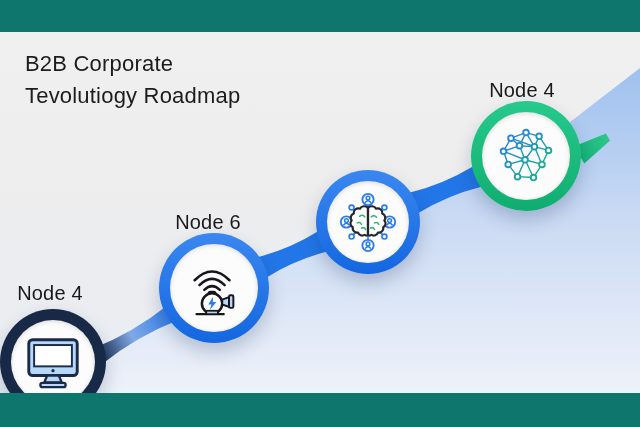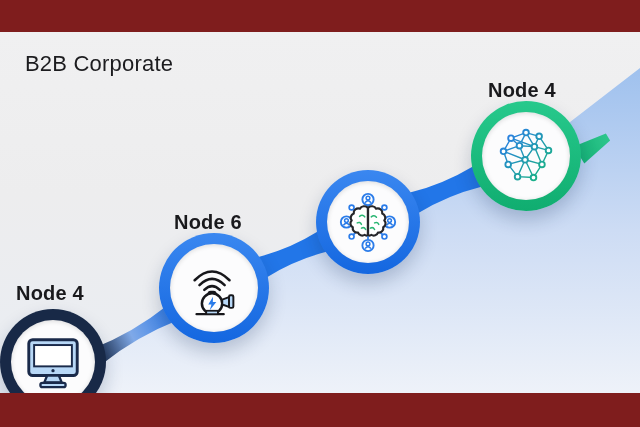--- a/index.html
+++ b/index.html
@@ -1,31 +1,31 @@
 <!DOCTYPE html>
 <html><head>
 <meta charset="utf-8">
 <style>
   html,body{margin:0;padding:0;background:#ffffff;}
   .canvas{
-    position:relative;width:640px;height:427px;background:#7f1d1d;overflow:hidden;
+    position:relative;width:640px;height:427px;background:#0f766e;overflow:hidden;
     font-family:"Liberation Sans", sans-serif;
   }
   .stage{
     position:absolute;left:0;top:32px;width:640px;height:361px;overflow:hidden;
     background:linear-gradient(180deg,#f0f0f1 0%,#ededee 45%,#e9edf3 100%);
   }
   .flow-svg{position:absolute;left:0;top:0;z-index:1;}
   .title{
     position:absolute;left:25px;top:16px;z-index:4;
     font-size:22px;line-height:32px;font-weight:500;color:#1c1c1f;letter-spacing:.2px;
   }
   .node-label{
     position:absolute;z-index:4;transform:translateX(-50%);
-    font-size:20px;font-weight:700;color:#19191c;letter-spacing:.2px;white-space:nowrap;
+    font-size:20px;font-weight:400;color:#19191c;letter-spacing:.2px;white-space:nowrap;
   }
   .node-circle{
     position:absolute;border-radius:50%;z-index:3;
     box-shadow:0 9px 18px rgba(20,40,80,.22);
   }
   .node-circle .inner{
     position:absolute;inset:11px;border-radius:50%;background:#fcfcfd;
     box-shadow:inset 0 1px 5px rgba(0,0,0,.14);
     display:flex;align-items:center;justify-content:center;
   }
@@ -199,20 +199,21 @@
               <circle cx="49" cy="41" r="3"></circle>
             <circle cx="23" cy="54" r="3"></circle>
               <circle cx="40" cy="55" r="3"></circle>
           </g>
         </svg>
       </div>
     </div>
 
     <div class="title">
       <div>B2B Corporate</div>
+      <div>Tevolutiogy Roadmap</div>
     </div>
 
     <div class="node-label" style="left:50px;top:250px">Node 4</div>
     <div class="node-label" style="left:208px;top:179px">Node 6</div>
     <div class="node-label" style="left:522px;top:47px">Node 4</div>
 
   </div>
 
 </div>
 

